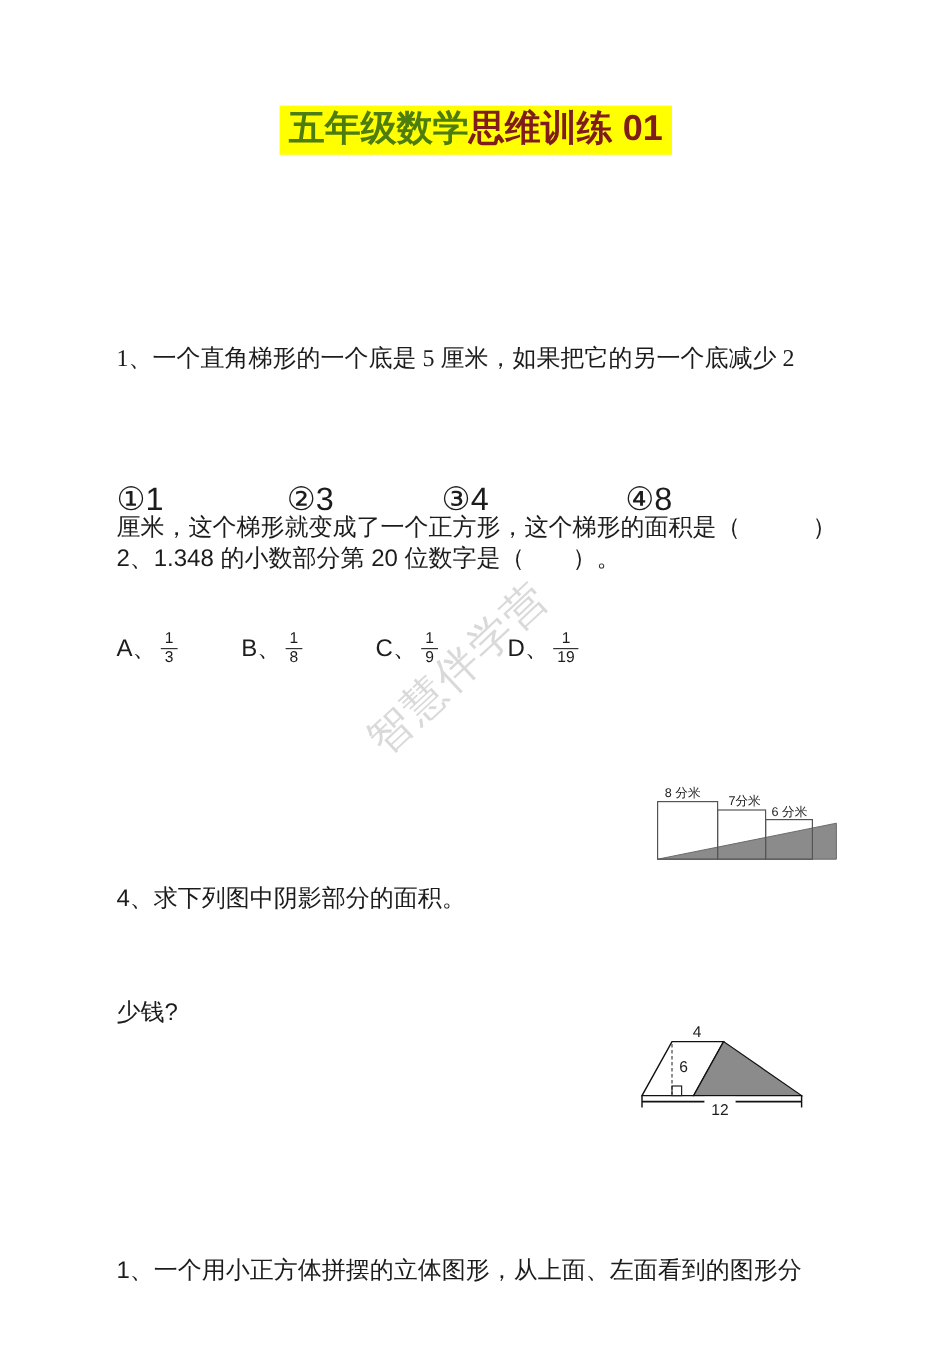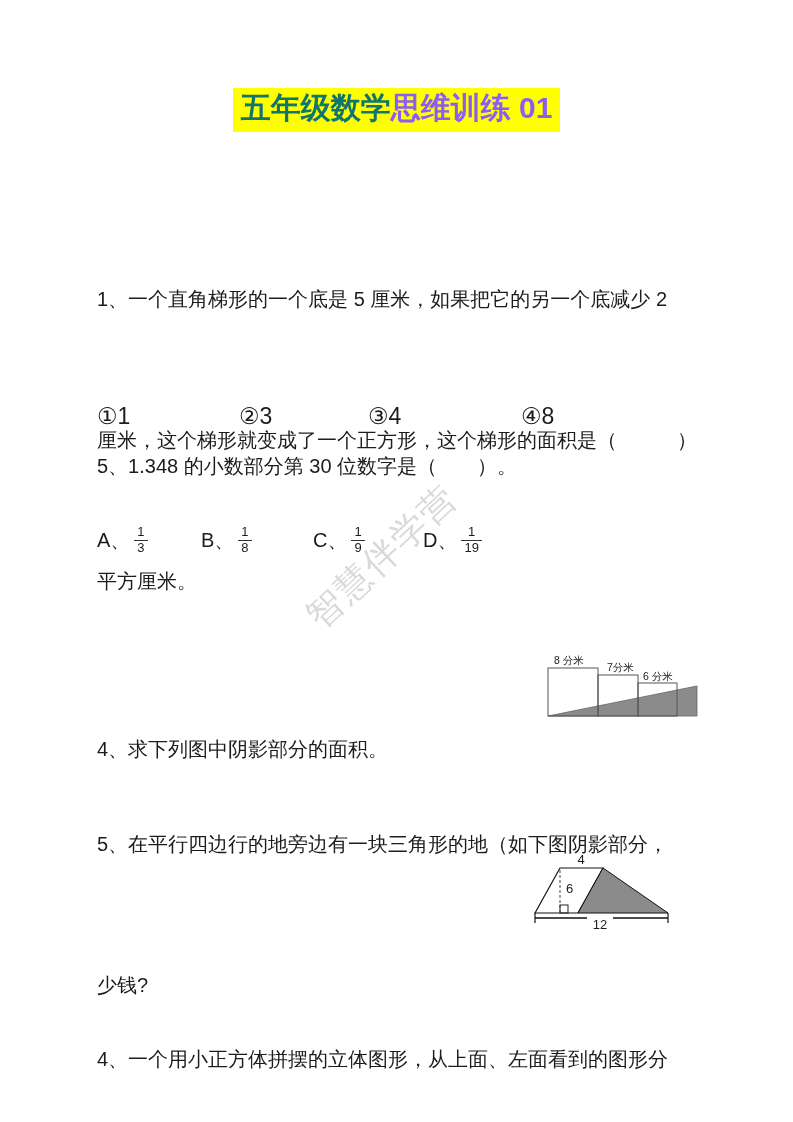--- a/index.html
+++ b/index.html
@@ -7,52 +7,51 @@
     position:relative;width:793px;height:1122px;background:#ffffff;overflow:hidden;
     font-family:"Liberation Sans",sans-serif;color:#1c1c1c;
   }
   .watermark{
     position:absolute;left:296px;top:604px;font-size:36px;letter-spacing:2px;
     color:rgba(145,145,145,0.35);transform:rotate(-43deg);transform-origin:0 0;
     white-space:pre;user-select:none;
   }
   .title-row{position:absolute;top:88px;left:0;right:0;text-align:center;}
   .hl{display:inline-block;background:#ffff00;padding:3px 8px 5px 8px;font-weight:bold;font-size:30px;line-height:1.1;}
-  .t-dark{color:#0f766e;font-family:Liberation Mono, monospace;}
-  .t-red{color:#8b5cf6;}
+  .t-dark{color:#4d7c0f;}
+  .t-red{color:#7f1d1d;}
   .tblock{position:absolute;left:97px;width:612px;font-size:20px;line-height:47px;white-space:pre;}
-  .q2opts{position:absolute;left:97px;top:393px;width:612px;height:47px;font-size:23px;}
+  .q2opts{position:absolute;left:97px;top:393px;width:612px;height:47px;font-size:27px;}
   .q2opts .o{position:absolute;top:0;line-height:47px;}
   .q3opts{position:absolute;left:97px;top:516px;width:612px;height:48px;}
   .q3opts .opt{position:absolute;top:0;height:48px;display:flex;align-items:center;font-size:20px;}
   .frac{display:inline-flex;flex-direction:column;align-items:center;font-size:13px;line-height:1.15;margin-left:4px;color:#1c1c1c;}
   .frac .den{border-top:1px solid #333;padding:0 3px;}
   .frac .num{padding:0 3px;}
   .fig{position:absolute;}
   svg text{font-family:"Liberation Sans",sans-serif;fill:#1c1c1c;}
 </style>
 </head>
 <body>
 
 <div class="page">
 
   <div class="watermark">智慧伴学营</div>
 
   <div class="title-row">
     <span class="hl"><span class="t-dark">五年级数学</span><span class="t-red">思维训练 01</span></span>
   </div>
 
-  <div class="tblock" style="top:182px;">
+  <div class="tblock" style="top:182px;font-family:Liberation Serif, serif;">
     <div>1、一个直角梯形的一个底是 5 厘米，如果把它的另一个底减少 2</div>
     <div>厘米，这个梯形就变成了一个正方形，这个梯形的面积是（　　　）</div>
-    <div>平方厘米。</div>
   </div>
 
   <div class="tblock" style="top:349px;">
-    <div>5、1.348 的小数部分第 30 位数字是（　　）。</div>
+    <div>2、1.348 的小数部分第 20 位数字是（　　）。</div>
   </div>
   <div class="q2opts">
     <span class="o" style="left:0px;">①1</span>
     <span class="o" style="left:142px;">②3</span>
     <span class="o" style="left:271px;">③4</span>
     <span class="o" style="left:424px;">④8</span>
   </div>
 
   <div class="q3opts">
     <div class="opt" style="left:0px;">
@@ -92,35 +91,34 @@
     <polygon points="13,78 162,78 162,48" stroke="#666" stroke-width="0.8" fill="#8b8b8b"></polygon>
     <rect x="13" y="30" width="50" height="48" fill="none" stroke="#555"></rect>
     <rect x="63" y="37" width="40" height="41" fill="none" stroke="#555"></rect>
     <rect x="103" y="45" width="39" height="33" fill="none" stroke="#555"></rect>
     <text x="19" y="26" font-size="10.5">8 分米</text>
     <text x="72" y="33" font-size="10.5">7分米</text>
     <text x="108" y="42" font-size="10.5">6 分米</text>
   </svg>
 
   <div class="tblock" style="top:727px;">
-    <div>5、在平行四边行的地旁边有一块三角形的地（如下图阴影部分，</div>
     <div>少钱?</div>
   </div>
   <svg class="fig" style="left:495px;top:850px;" width="200" height="90" viewBox="0 0 200 90">
     <polygon points="40,63 65,18 108,18 83,63" fill="#ffffff" stroke="#111" stroke-width="1.2"></polygon>
     <polygon points="108,18 83,63 173,63" stroke="#111" stroke-width="1" fill="#8b8b8b"></polygon>
     <line x1="65" y1="20" x2="65" y2="62" stroke="#444" stroke-width="1" stroke-dasharray="3,2"></line>
     <rect x="65" y="55" width="8" height="8" fill="none" stroke="#222" stroke-width="1"></rect>
     <line x1="40" y1="68" x2="173" y2="68" stroke="#111" stroke-width="1.5"></line>
     <line x1="40" y1="63" x2="40" y2="73" stroke="#111" stroke-width="1.2"></line>
     <line x1="173" y1="63" x2="173" y2="73" stroke="#111" stroke-width="1.2"></line>
     <rect x="92" y="64" width="26" height="9" fill="#ffffff"></rect>
     <text x="86" y="14" font-size="13" text-anchor="middle">4</text>
     <text x="71" y="43" font-size="13">6</text>
     <text x="105" y="79" font-size="13" text-anchor="middle">12</text>
   </svg>
 
   <div class="tblock" style="top:942px;">
-    <div>4、一个用小正方体拼摆的立体图形，从上面、左面看到的图形分</div>
+    <div>1、一个用小正方体拼摆的立体图形，从上面、左面看到的图形分</div>
     
   </div>
 
 </div>
 
 </body></html>

